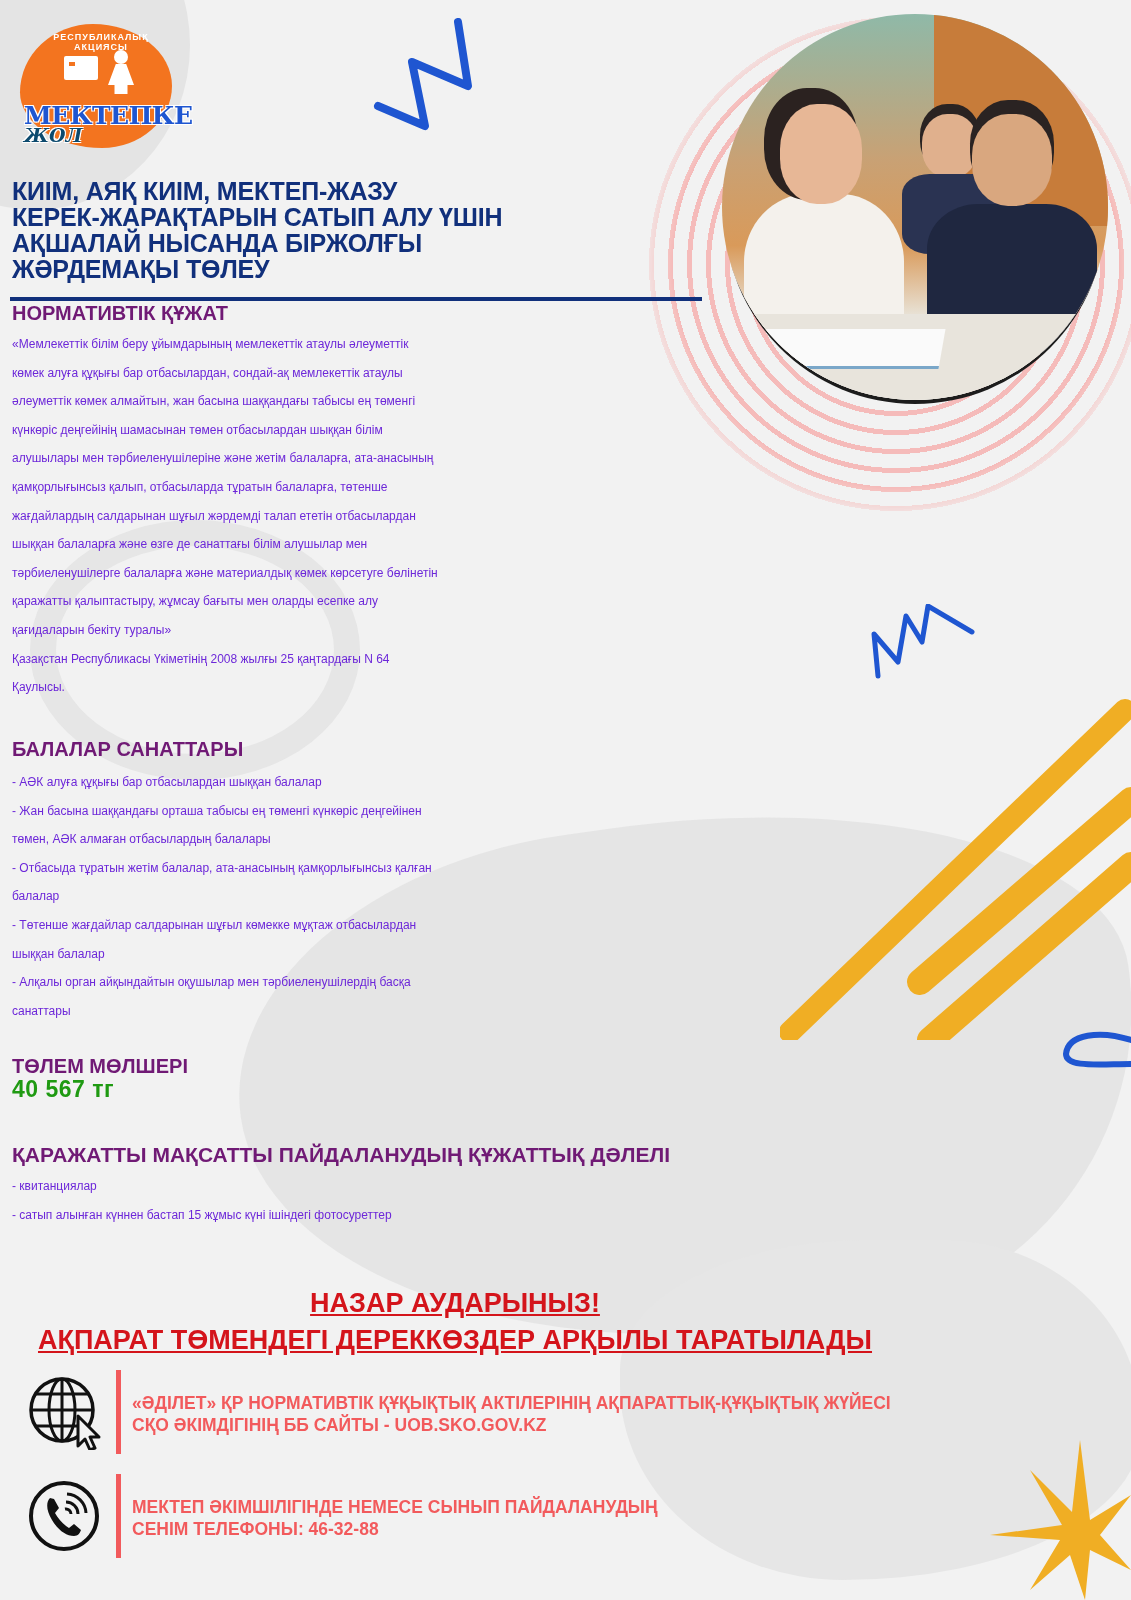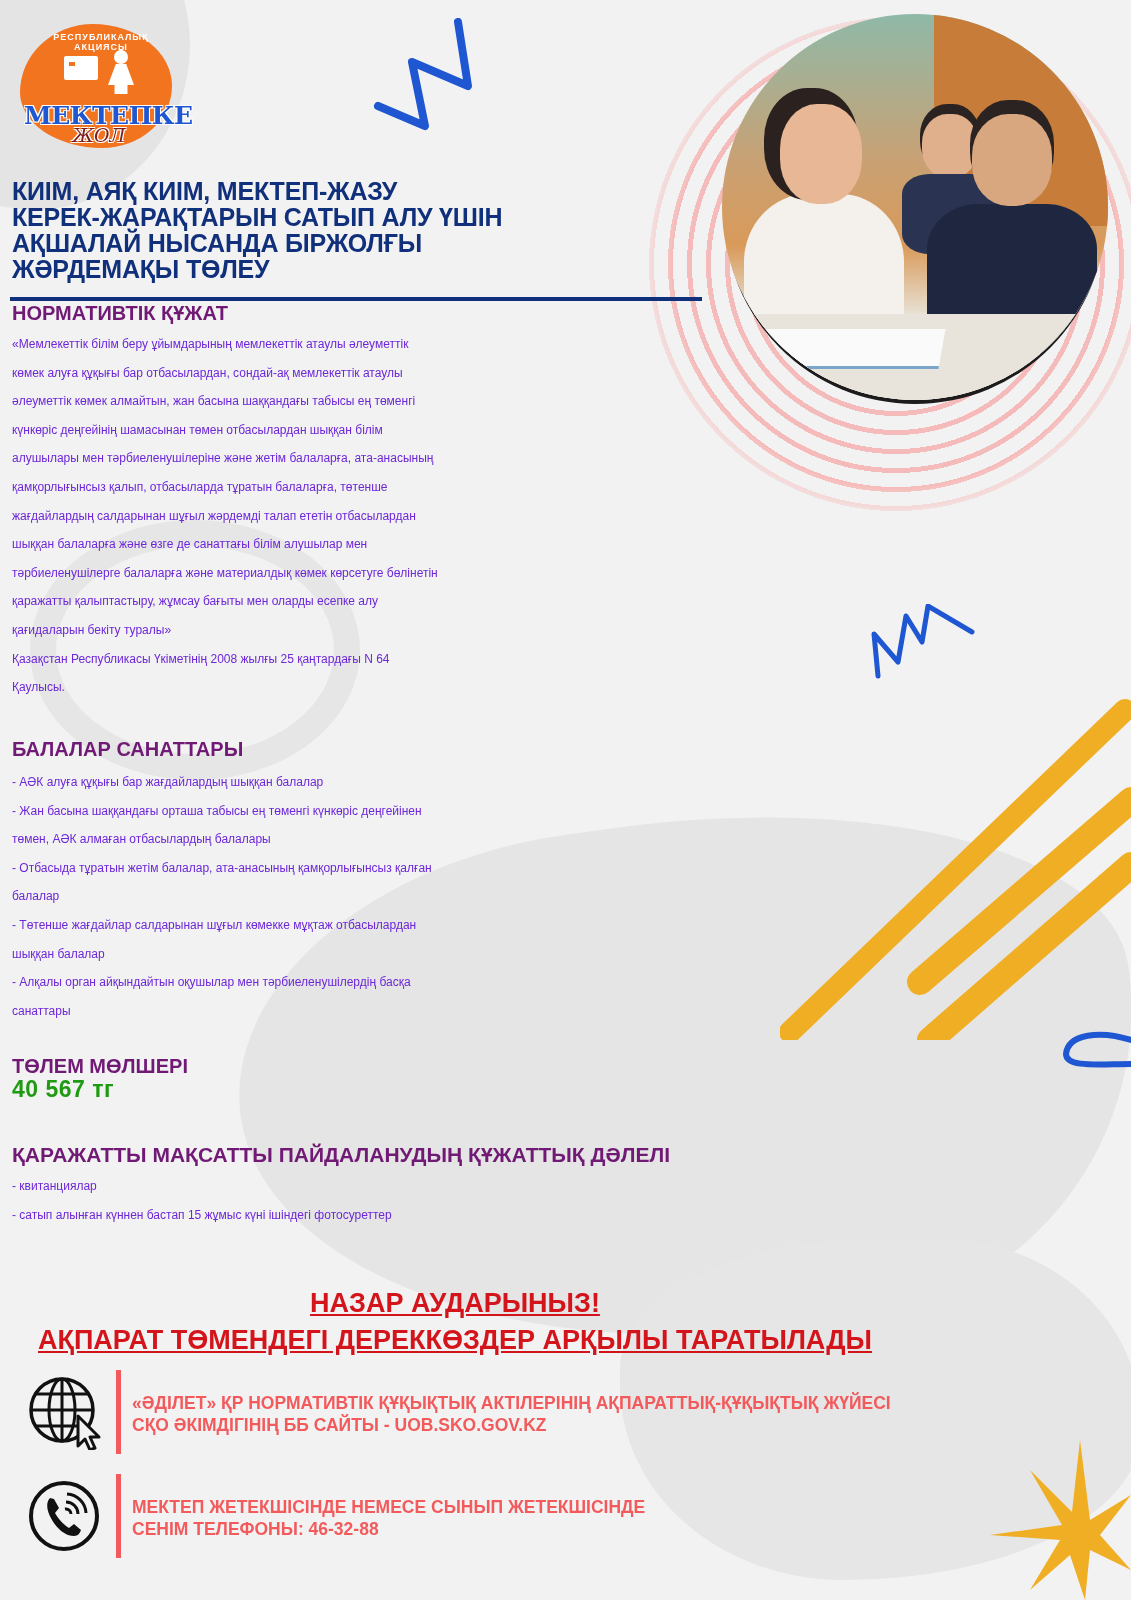--- a/index.html
+++ b/index.html
@@ -64,23 +64,23 @@
     position: absolute; left: 92px; top: 46px; width: 26px; height: 30px;
     background: #fff; clip-path: polygon(30% 0,70% 0,100% 70%,75% 70%,75% 100%,25% 100%,25% 70%,0 70%);
   }
   .logo .title1 {
     position: absolute; left: 8px; top: 83px; width: 150px; text-align: right;
     font-family: "DejaVu Serif", serif; font-weight: bold; font-size: 25px;
     color: #1f56d1; letter-spacing: -0.5px;
     text-shadow: 1px 1px 0 #fff, -1px -1px 0 #fff, 1px -1px 0 #fff, -1px 1px 0 #fff;
   }
   .logo .title2 {
-    position: absolute; left: 8px; top: 106px; width: 150px; text-align: center;
-    font-family: "DejaVu Serif", serif; font-weight: normal; font-style: italic; font-size: 19px;
-    color: #7f1d1d;
+    position: absolute; left: 8px; top: 106px; width: 150px; 
+    font-family: "DejaVu Serif", serif; font-weight: bold; font-style: italic; font-size: 19px;
+    color: #0c4a6e;
     text-shadow: 1px 1px 0 #fff, -1px -1px 0 #fff, 1px -1px 0 #fff, -1px 1px 0 #fff;
   }
 
   
   .photo-ring {
     position: absolute; left: 646px; top: 4px; width: 500px; height: 520px;
     border-radius: 50%;
     background:
       repeating-radial-gradient(circle at 50% 50%, transparent 0 14px, #f6b6b4 14px 19px);
     -webkit-mask: radial-gradient(circle at 50% 50%, #000 0 62%, transparent 72%);
@@ -210,21 +210,21 @@
   <div>шыққан балаларға және өзге де санаттағы білім алушылар мен</div>
   <div>тәрбиеленушілерге балаларға және материалдық көмек көрсетуге бөлінетін</div>
   <div>қаражатты қалыптастыру, жұмсау бағыты мен оларды есепке алу</div>
   <div>қағидаларын бекіту туралы»</div>
   <div>Қазақстан Республикасы Үкіметінің 2008 жылғы 25 қаңтардағы N 64</div>
   <div>Қаулысы.</div>
 </div>
 
 <div class="section-heading" style="top:738px;">БАЛАЛАР САНАТТАРЫ</div>
 <div class="body-text" style="top:768px;">
-  <div>- АӘК алуға құқығы бар жағдайлардың шыққан балалар</div>
+  <div>- АӘК алуға құқығы бар отбасылардан шыққан балалар</div>
   <div>- Жан басына шаққандағы орташа табысы ең төменгі күнкөріс деңгейінен</div>
   <div>төмен, АӘК алмаған отбасылардың балалары</div>
   <div>- Отбасыда тұратын жетім балалар, ата-анасының қамқорлығынсыз қалған</div>
   <div>балалар</div>
   <div>- Төтенше жағдайлар салдарынан шұғыл көмекке мұқтаж отбасылардан</div>
   <div>шыққан балалар</div>
   <div>- Алқалы орган айқындайтын оқушылар мен тәрбиеленушілердің басқа</div>
   <div>санаттары</div>
 </div>
 
@@ -259,16 +259,16 @@
 <div class="source-row" style="top:1474px;">
   <svg class="source-icon" viewBox="0 0 76 76">
     <circle cx="38" cy="38" r="33" fill="none" stroke="#111" stroke-width="4"></circle>
     <path d="M24 20 C20 24 20 32 26 42 C32 52 40 58 48 58 C52 58 54 55 55 52 L48 46 L43 50 C38 47 32 41 29 35 L33 30 L28 21 Z" fill="#111"></path>
     <path d="M40 24 A12 12 0 0 1 52 36" stroke="#111" stroke-width="3" fill="none"></path>
     <path d="M41 16 A20 20 0 0 1 60 35" stroke="#111" stroke-width="3" fill="none"></path>
     <path d="M39 31 A5 5 0 0 1 45 36" stroke="#111" stroke-width="3" fill="none"></path>
   </svg>
   <div class="source-bar"></div>
   <div class="source-text">
-    <div>МЕКТЕП ЖЕТЕКШІСІНДЕ НЕМЕСЕ СЫНЫП ЖЕТЕКШІСІНДЕ</div>
+    <div>МЕКТЕП ӘКІМШІЛІГІНДЕ НЕМЕСЕ СЫНЫП ПАЙДАЛАНУДЫҢ</div>
     <div>СЕНІМ ТЕЛЕФОНЫ: 46-32-88</div>
   </div>
 </div>
 
 </body></html>

